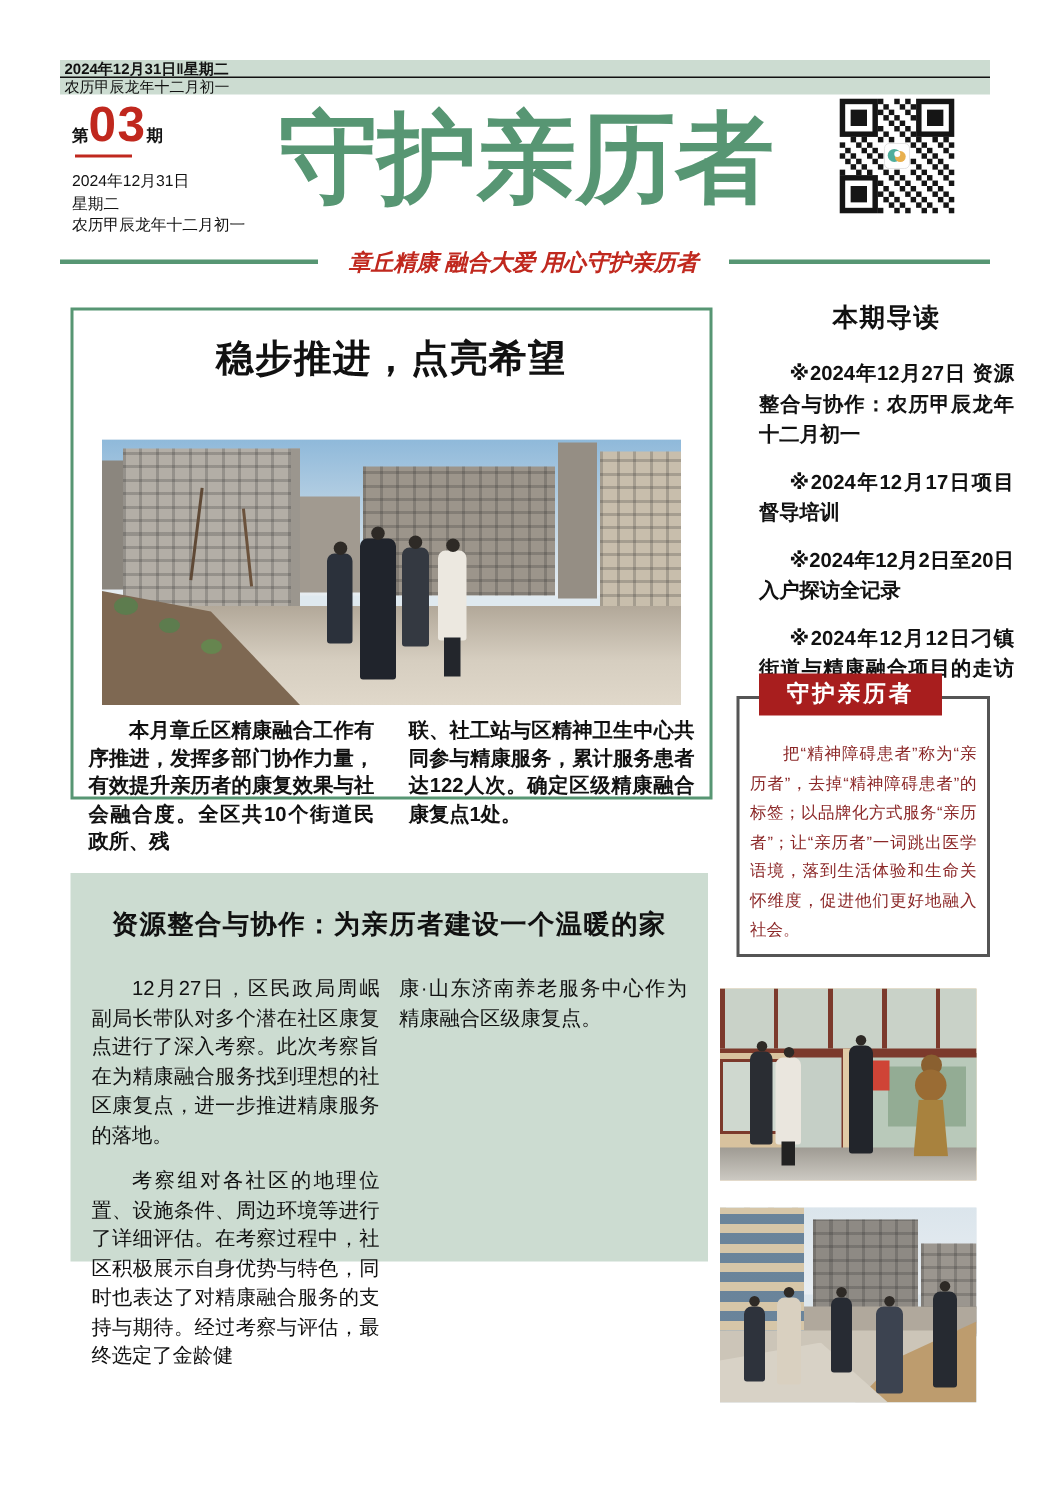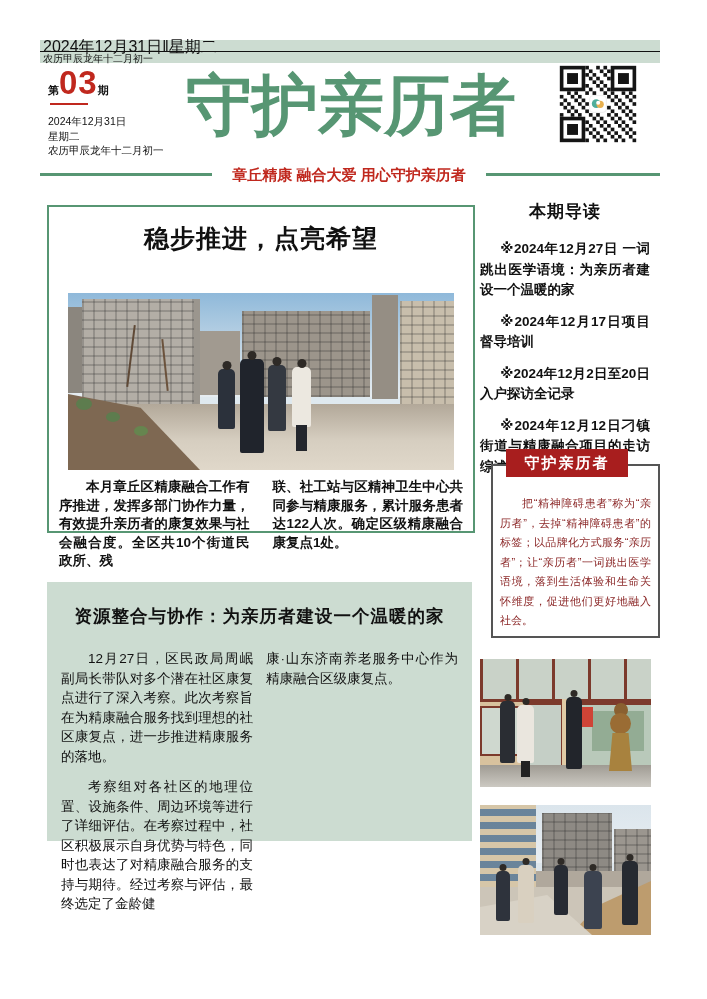--- a/index.html
+++ b/index.html
@@ -1,55 +1,55 @@
 <!DOCTYPE html>
 <html><head>
 <meta charset="utf-8">
 <style>
   html,body{margin:0;padding:0;background:#fff;}
   .page{position:relative;width:707px;height:999px;background:#fff;overflow:hidden;
         font-family:"Liberation Sans","DejaVu Sans",sans-serif;color:#111;}
 
   
   .topband{position:absolute;left:40px;top:40px;width:620px;height:23px;background:#ccdcd1;}
-  .topband .row1{font-size:16px;line-height:11px;padding:1px 16px 0 3px;border-bottom:1.5px solid #111;height:10px;}
+  .topband .row1{font-size:10px;line-height:11px;padding:1px 16px 0 3px;border-bottom:1.5px solid #111;height:10px;font-weight:bold;}
   .topband .row2{font-size:10px;line-height:11px;padding:1px 0 0 3px;}
 
   
   .issue{position:absolute;left:48px;top:66px;width:130px;}
   .issue-line{display:flex;align-items:baseline;}
   .issue-line .small{font-size:11px;font-weight:bold;}
   .issue-line .num{font-size:33px;font-weight:bold;color:#c0281e;line-height:34px;letter-spacing:1px;}
   .issue-rule{width:38px;height:2px;background:#c0281e;margin:3px 0 9px 2px;}
   .issue-dates{font-size:10.5px;line-height:14.5px;}
   .mast-title{position:absolute;left:160px;top:66px;width:382px;text-align:center;
               font-size:66px;line-height:78px;font-weight:bold;color:#579673;letter-spacing:0px;white-space:nowrap;}
   .qr{position:absolute;left:558px;top:64px;width:80px;height:80px;background:#fff;}
   .qr svg{width:100%;height:100%;display:block;}
 
   
   .slogan-line{position:absolute;top:173px;height:3px;background:#579673;}
   .slogan-line.l{left:40px;width:172px;}
   .slogan-line.r{left:486px;width:174px;}
   .slogan-text{position:absolute;left:212px;top:166px;width:274px;text-align:center;
-               font-size:15px;font-weight:bold;color:#c0281e;white-space:nowrap;}
+               font-size:15px;font-weight:bold;color:#c0281e;white-space:nowrap;font-style:italic;}
 
   
   .main-box{position:absolute;left:47px;top:205px;width:428px;height:328px;
             border:2px solid #579673;box-sizing:border-box;background:#fff;}
   .mb-title{margin-top:15px;text-align:center;font-size:25px;font-weight:bold;letter-spacing:1px;}
   .mb-sub{margin-top:9px;text-align:right;padding-right:40px;font-size:12.5px;}
   .mb-photo{position:absolute;left:19px;top:86px;width:386px;height:177px;overflow:hidden;background:#dfe9ef;}
   .mb-cols{position:absolute;left:10px;top:271px;width:404px;display:flex;gap:23px;
            font-size:13.5px;line-height:18.5px;text-align:justify;font-weight:bold;}
   .mb-cols .col{flex:1;}
   .indent{text-indent:2em;}
 
   
-  .digest{position:absolute;left:480px;top:200px;width:170px;}
+  .digest{position:absolute;left:506px;top:200px;width:170px;}
   .dg-title{text-align:center;font-size:17px;font-weight:bold;margin-bottom:16px;letter-spacing:1px;}
   .dg-item{font-size:13.5px;font-weight:bold;line-height:20.5px;text-align:justify;
            text-indent:1.5em;margin-bottom:11px;}
 
   
   .cb-box{position:absolute;left:491px;top:464px;width:169px;height:174px;
           border:2px solid #555;box-sizing:border-box;background:#fff;}
   .cb-header{position:absolute;left:506px;top:449px;width:122px;height:28px;background:#a81e1e;
              color:#fff;font-size:15px;font-weight:bold;text-align:center;line-height:28px;letter-spacing:2px;}
   .cb-body{position:absolute;left:500px;top:494px;width:151px;font-size:11px;line-height:19.5px;
@@ -261,21 +261,21 @@
     </div>
 
     <div class="mb-cols">
       <div class="col indent">本月章丘区精康融合工作有序推进，发挥多部门协作力量，有效提升亲历者的康复效果与社会融合度。全区共10个街道民政所、残</div>
       <div class="col">联、社工站与区精神卫生中心共同参与精康服务，累计服务患者达122人次。确定区级精康融合康复点1处。</div>
     </div>
   </div>
 
   <div class="digest">
     <div class="dg-title">本期导读</div>
-    <div class="dg-item">※2024年12月27日 一词跳出医学语境：为亲历者建设一个温暖的家</div>
+    <div class="dg-item">※2024年12月27日 资源整合与协作：农历甲辰龙年十二月初一</div>
     <div class="dg-item">※2024年12月17日项目督导培训</div>
     <div class="dg-item">※2024年12月2日至20日入户探访全记录</div>
     <div class="dg-item">※2024年12月12日刁镇街道与精康融合项目的走访综述</div>
   </div>
 
   <div class="cb-box"></div>
   <div class="cb-header" style="background: rgb(168, 30, 30);">守护亲历者</div>
   <div class="cb-body" style="color: rgb(139, 39, 39);">把“精神障碍患者”称为“亲历者”，去掉“精神障碍患者”的标签；以品牌化方式服务“亲历者”；让“亲历者”一词跳出医学语境，落到生活体验和生命关怀维度，促进他们更好地融入社会。</div>
 
   <div class="bottom-panel" style="background: rgb(204, 220, 209);">

